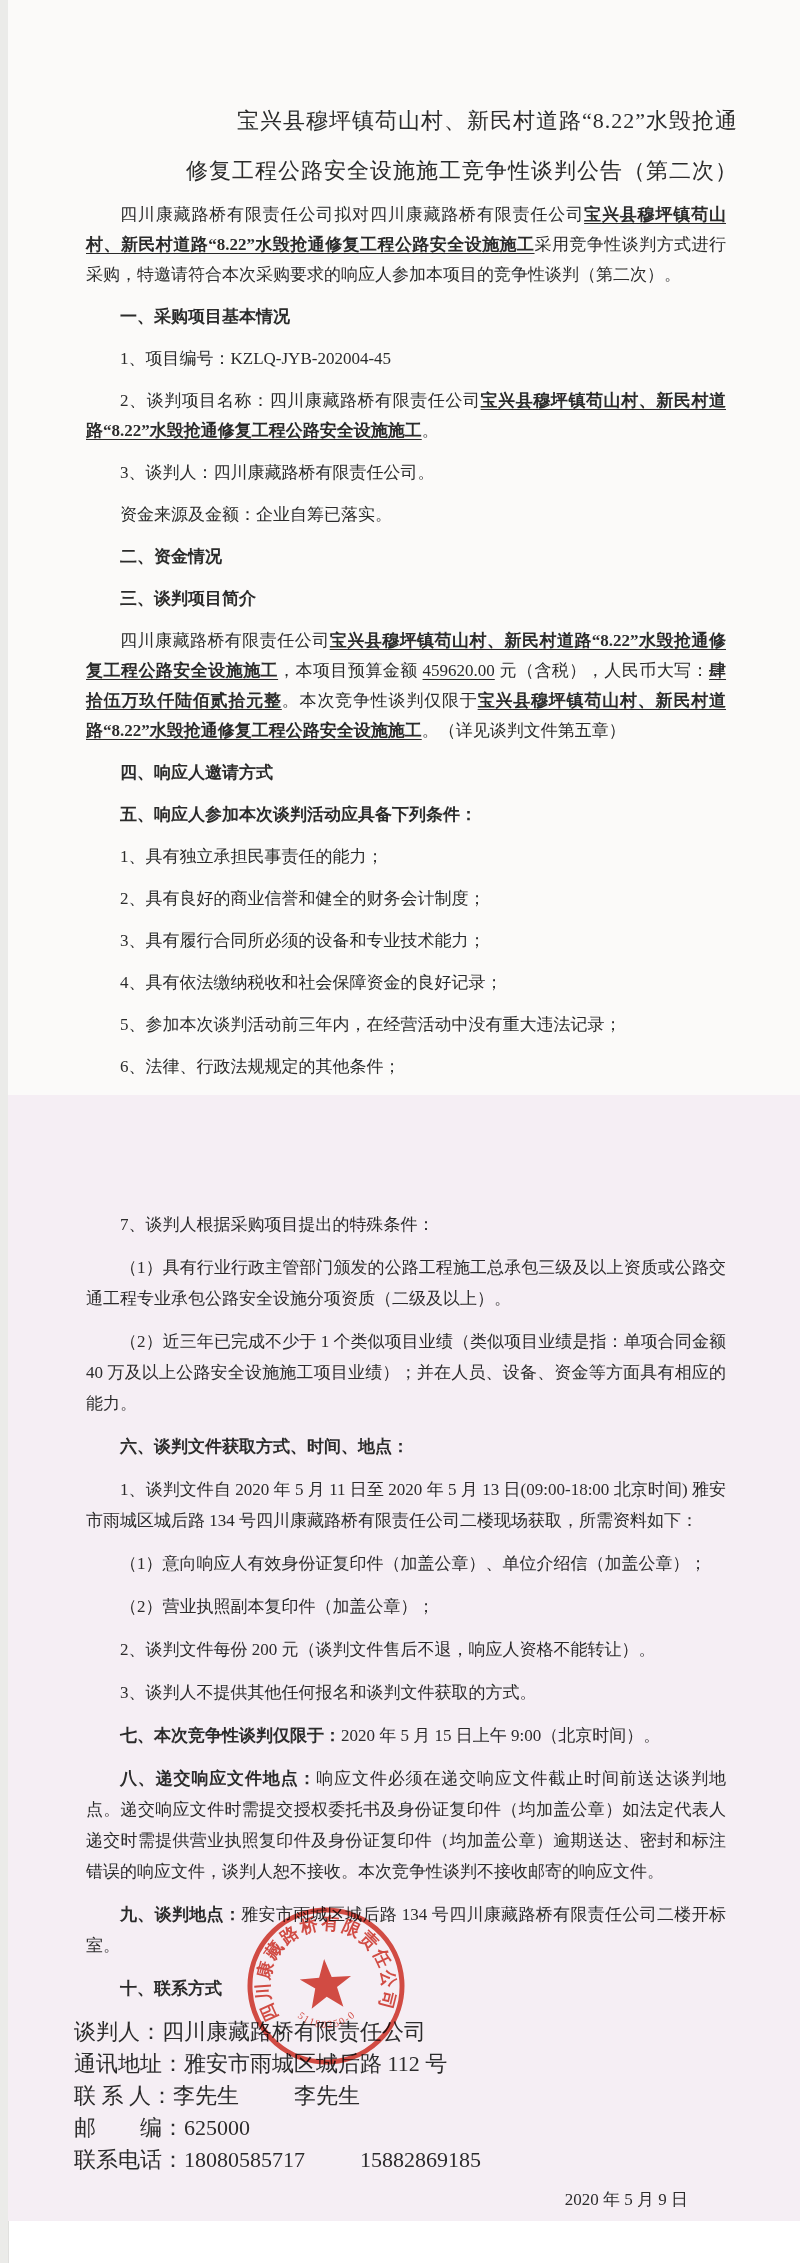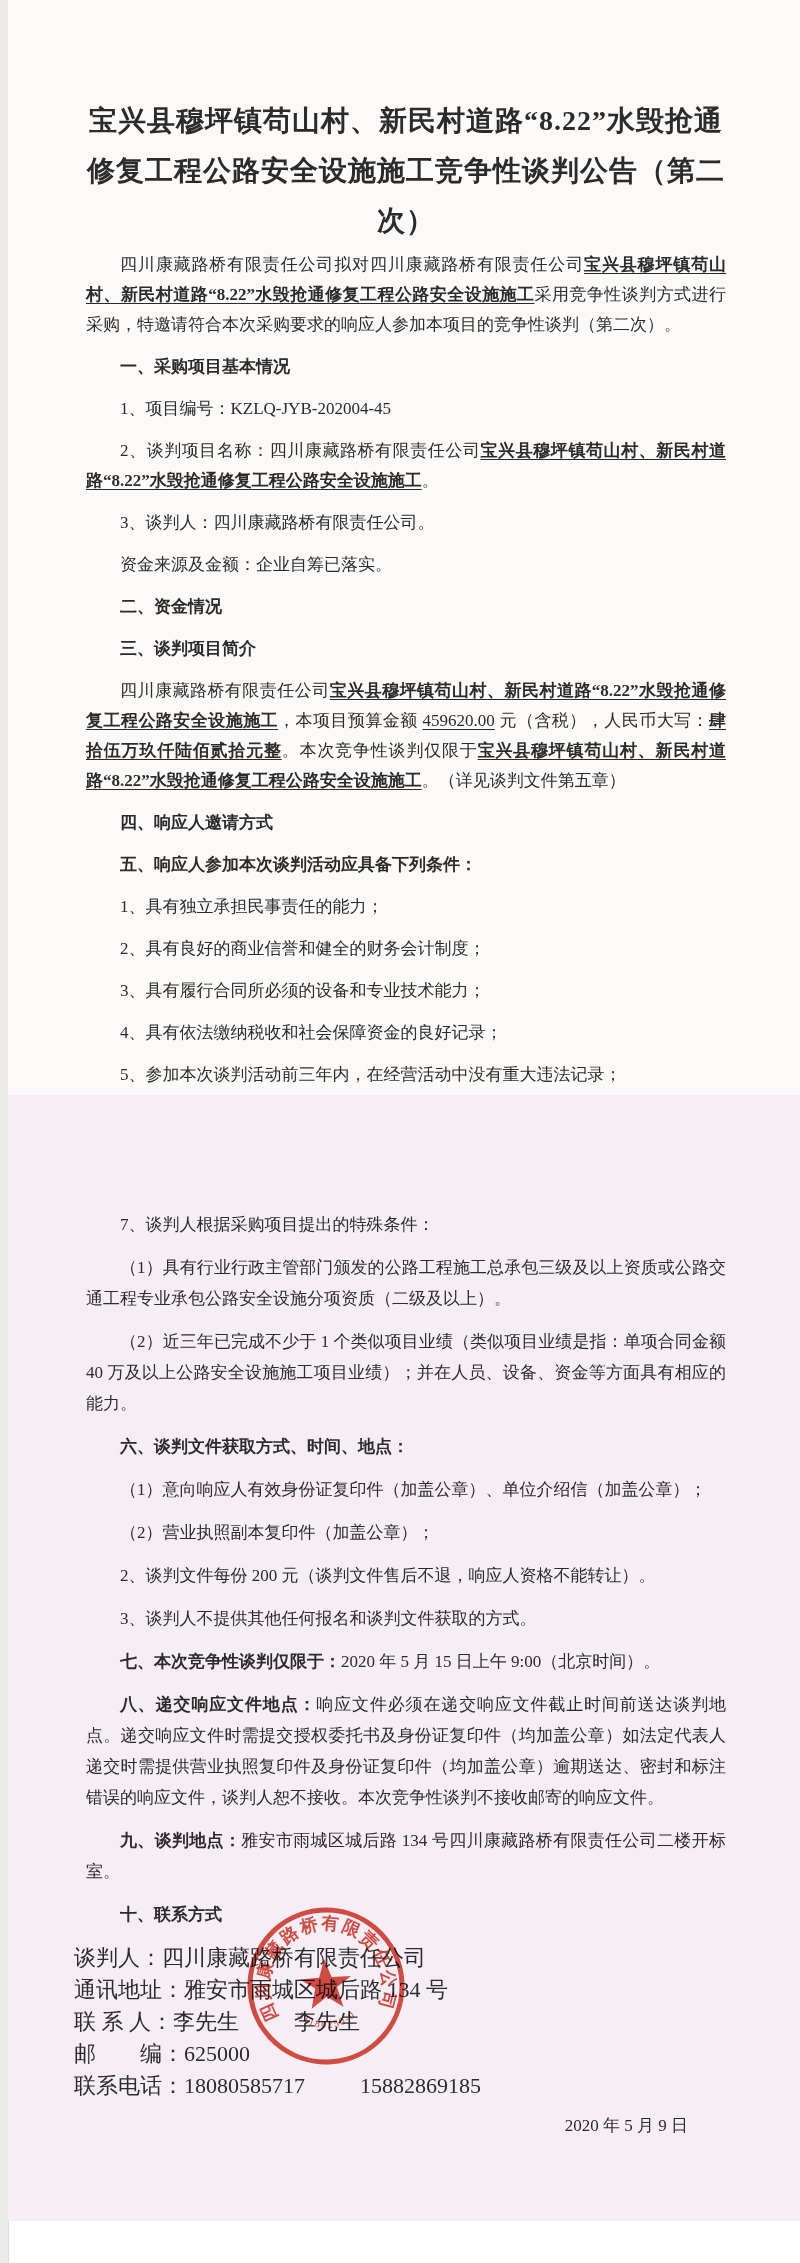--- a/index.html
+++ b/index.html
@@ -8,21 +8,21 @@
     background:#ffffff;
     font-family:"Liberation Serif","DejaVu Serif",serif;
     color:#2b2b2b;
   }
   .left-edge{position:absolute;left:0;top:0;width:8px;height:2263px;background:#ebebe9;border-right:1px solid #e0e0de;}
   .page{position:absolute;left:8px;width:792px;overflow:hidden;}
   .page1{top:0;height:1129px;background:#fbfaf9;}
   .page2{top:1095px;height:1126px;background:#f5eef4;}
   .inner1{padding:96px 62px 0 66px;}
   .inner2{padding:102px 62px 0 66px;}
-  .t{font-size:28px;font-weight:bold;line-height:50px;text-align:center;letter-spacing:1px;margin:0;}
+  .t{font-size:22px;font-weight:normal;line-height:50px;text-align:right;letter-spacing:1px;margin:0;}
   .p{font-size:17px;line-height:30px;margin:12px;text-align:justify;}
   .page2 .p{line-height:31px;}
   .ind{text-indent:2em;}
   .h{font-weight:bold;}
   .bu{font-weight:bold;text-decoration:underline;text-underline-offset:3px;}
   .u{text-decoration:underline;text-underline-offset:3px;}
   .mt3{margin-top:3px;} .mt4{margin-top:4px;} .mt6{margin-top:6px;} .mt10{margin-top:10px;}
   .contact-line{font-size:22px;line-height:32px;margin:0;}
   .gap55{display:inline-block;margin-left:55px;}
   .date-line{font-size:17px;line-height:31px;margin-top:8px;text-align:right;padding-right:50px;}
@@ -64,35 +64,36 @@
   </div>
 </div>
 
 <div class="page page2">
   <div class="inner2">
     <p class="p ind">7、谈判人根据采购项目提出的特殊条件：</p>
     <p class="p ind">（1）具有行业行政主管部门颁发的公路工程施工总承包三级及以上资质或公路交通工程专业承包公路安全设施分项资质（二级及以上）。</p>
     <p class="p ind mt4">（2）近三年已完成不少于 1 个类似项目业绩（类似项目业绩是指：单项合同金额 40 万及以上公路安全设施施工项目业绩）；并在人员、设备、资金等方面具有相应的能力。</p>
 
     <p class="p ind h mt6">六、谈判文件获取方式、时间、地点：</p>
+    <p class="p ind">1、谈判文件自 2020 年 5 月 11 日至 2020 年 5 月 13 日(09:00-18:00 北京时间) 雅安市雨城区城后路 134 号四川康藏路桥有限责任公司二楼现场获取，所需资料如下：</p>
     <p class="p ind mt4">（1）意向响应人有效身份证复印件（加盖公章）、单位介绍信（加盖公章）；</p>
     <p class="p ind mt4">（2）营业执照副本复印件（加盖公章）；</p>
     <p class="p ind">2、谈判文件每份 200 元（谈判文件售后不退，响应人资格不能转让）。</p>
     <p class="p ind">3、谈判人不提供其他任何报名和谈判文件获取的方式。</p>
 
     <p class="p ind mt4"><span class="h">七、本次竞争性谈判仅限于：</span><span>2020 年 5 月 15 日上午 9:00（北京时间）。</span></p>
 
     <p class="p ind"><span class="h">八、递交响应文件地点：</span><span>响应文件必须在递交响应文件截止时间前送达谈判地点。递交响应文件时需提交授权委托书及身份证复印件（均加盖公章）如法定代表人递交时需提供营业执照复印件及身份证复印件（均加盖公章）逾期送达、密封和标注错误的响应文件，谈判人恕不接收。本次竞争性谈判不接收邮寄的响应文件。</span></p>
 
     <p class="p ind"><span class="h">九、谈判地点：</span><span>雅安市雨城区城后路 134 号四川康藏路桥有限责任公司二楼开标室。</span></p>
 
     <p class="p ind h">十、联系方式</p>
 
     <p class="contact-line"><span>谈判人：</span><span>四川康藏路桥有限责任公司</span></p>
-    <p class="contact-line"><span>通讯地址：</span><span>雅安市雨城区城后路 134 号</span></p>
+    <p class="contact-line"><span>通讯地址：</span><span>雅安市雨城区城后路 112 号</span></p>
     <p class="contact-line"><span>联 系 人：</span><span>李先生</span><span class="gap55">李先生</span></p>
     <p class="contact-line"><span>邮　　编：</span><span>625000</span></p>
     <p class="contact-line"><span>联系电话：</span><span>18080585717</span><span class="gap55">15882869185</span></p>
 
     <p class="date-line">2020 年 5 月 9 日</p>
   </div>
 </div>
 
 <div class="stamp">
   <svg width="164" height="164" viewBox="0 0 164 164" xmlns="http://www.w3.org/2000/svg">

